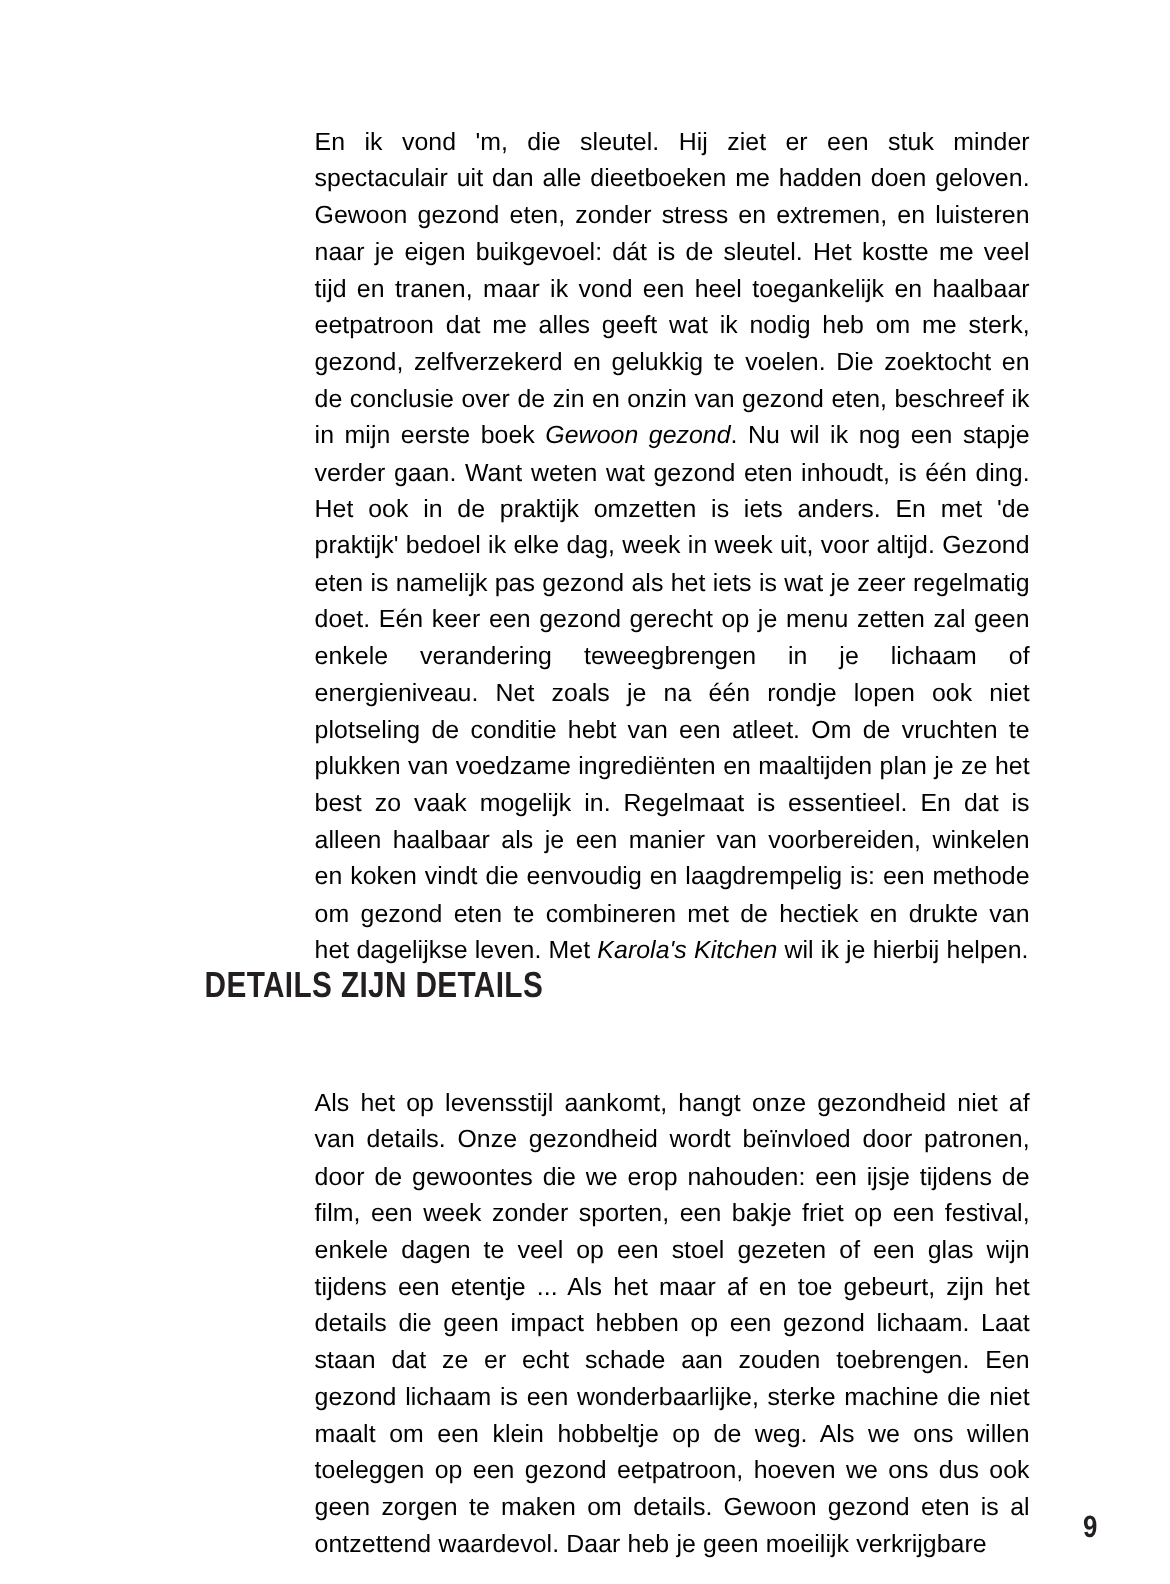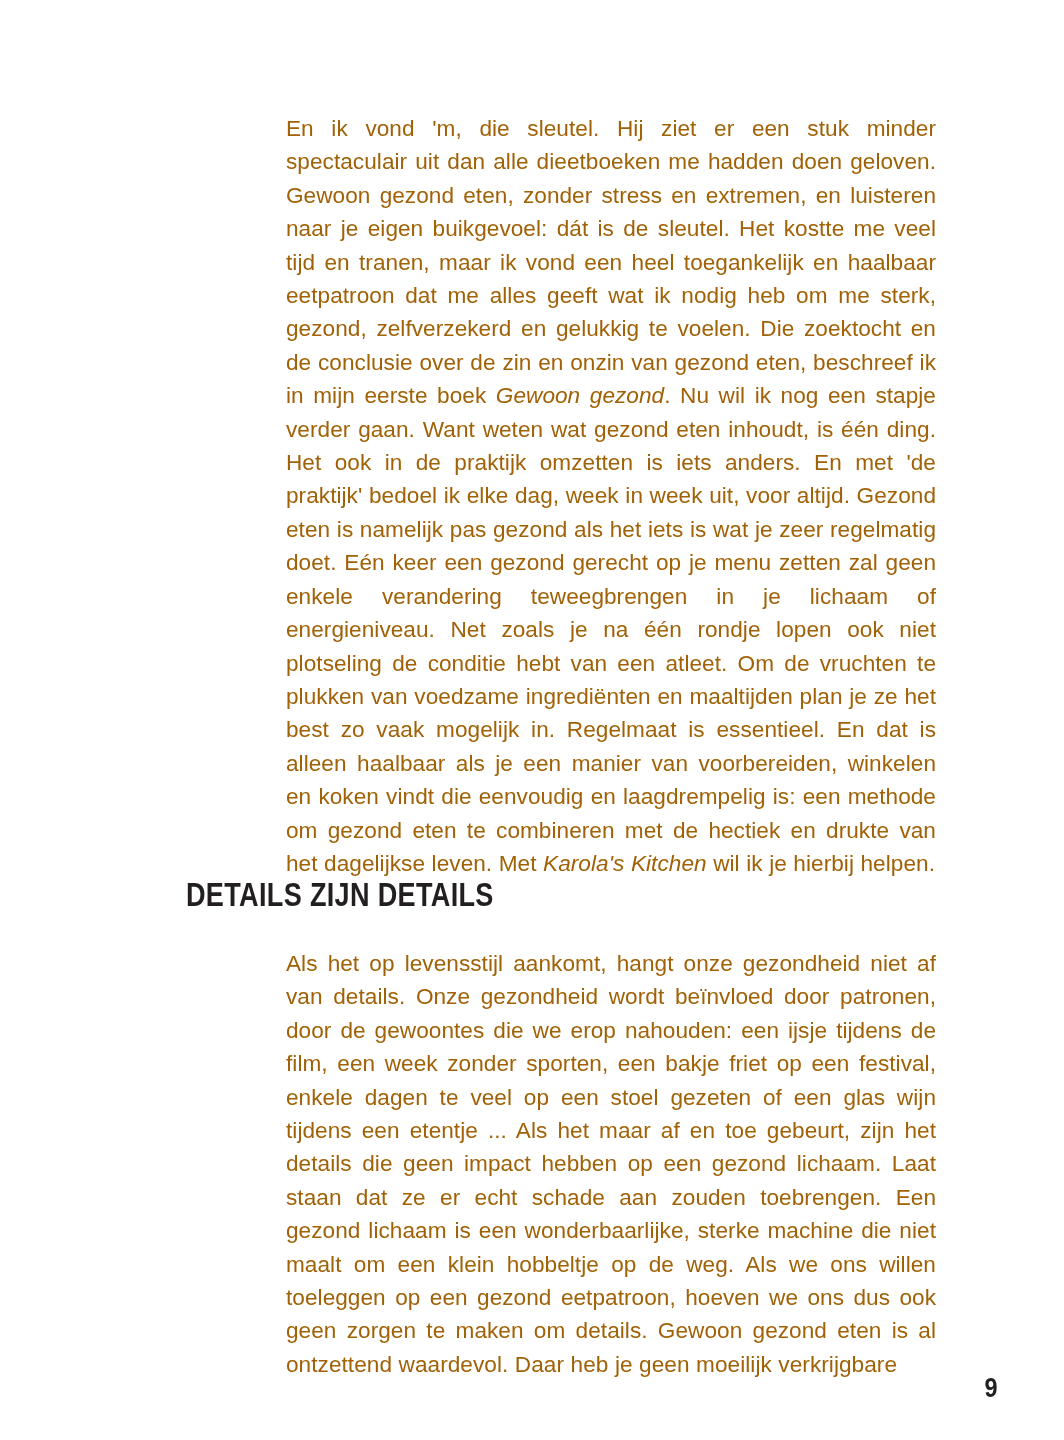--- a/index.html
+++ b/index.html
@@ -26,21 +26,21 @@
     left: 286px;
     top: 112px;
     width: 650px;
   }
 
   .body-par {
     margin: 0;
     font-family: "Liberation Sans", "DejaVu Sans", sans-serif;
     font-size: 22.6px;
     line-height: 33.4px;
-    color: #a16207;
+    color: #000000;
     text-align: justify;
     text-justify: inter-word;
     letter-spacing: 0.05px;
     word-spacing: 0.2px;
     -webkit-font-smoothing: antialiased;
   }
   .body-par em,
   .body-par i {
     font-style: italic;
   }
@@ -59,21 +59,21 @@
     letter-spacing: 0.4px;
     transform: scaleX(0.82);
     transform-origin: left center;
     white-space: nowrap;
   }
 
   
   .text-column-2 {
     position: absolute;
     left: 286px;
-    top: 947px;
+    top: 986px;
     width: 650px;
   }
 
   
   .folio {
     position: absolute;
     right: 66px;
     bottom: 38px;
     font-family: "Liberation Sans Narrow", "Liberation Sans", "DejaVu Sans Condensed", "DejaVu Sans", sans-serif;
     font-size: 28px;

